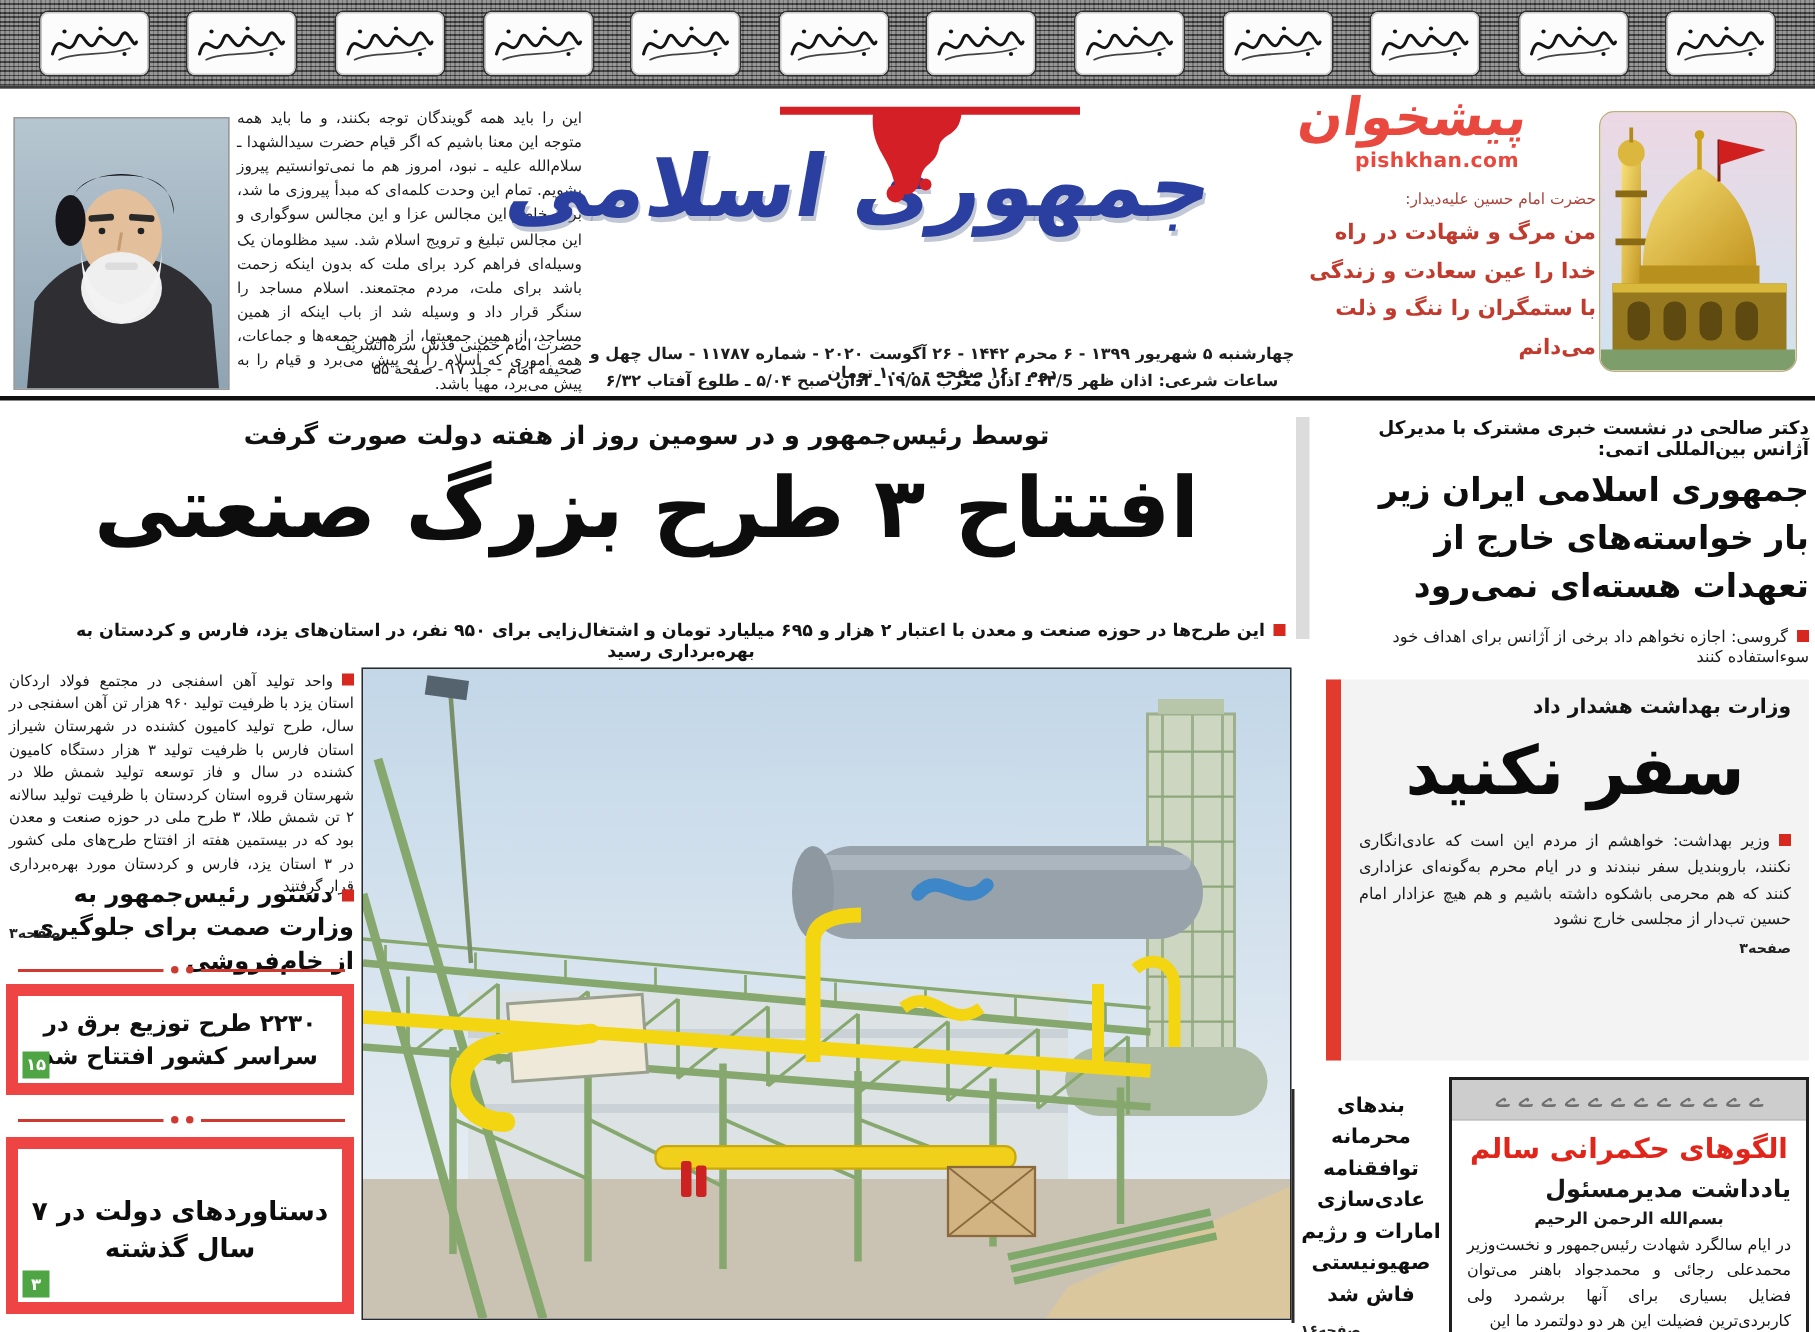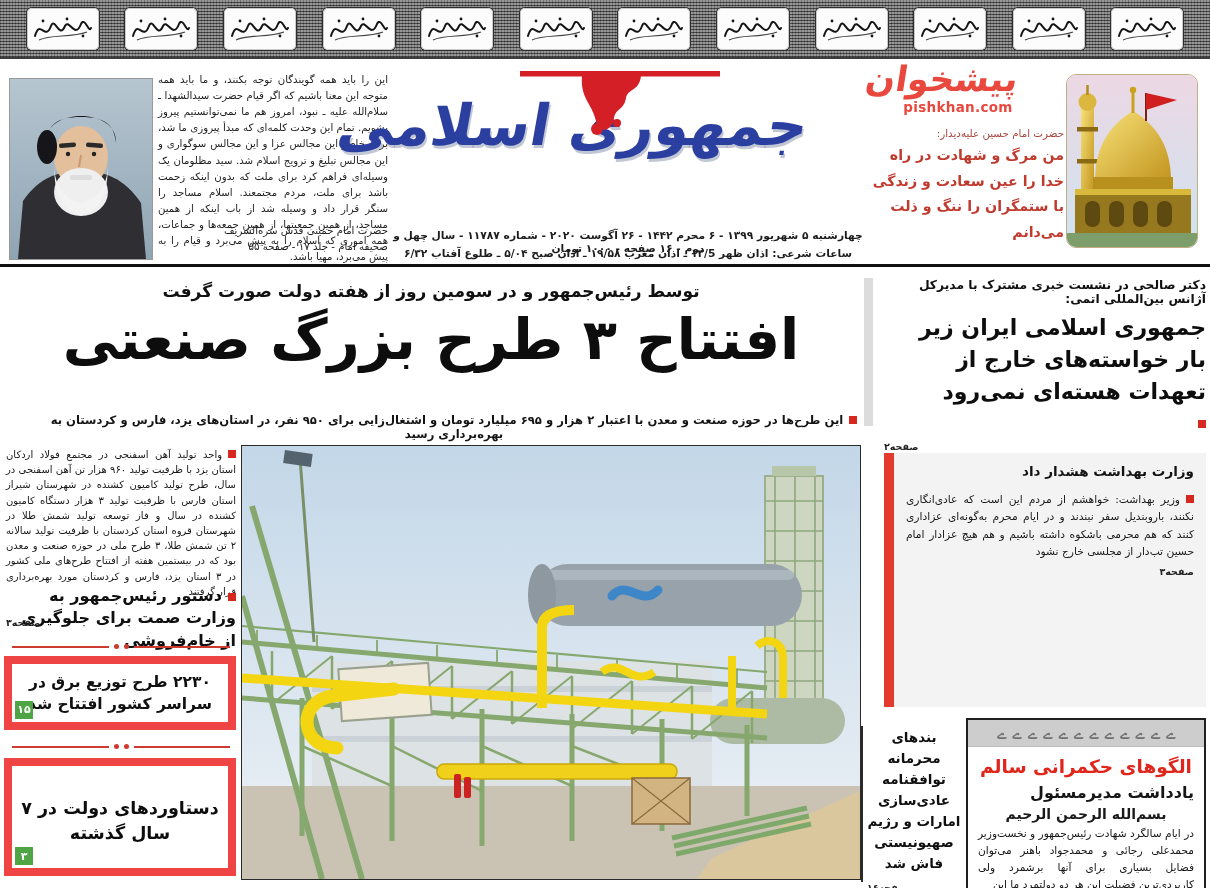--- a/index.html
+++ b/index.html
@@ -90,21 +90,21 @@
   #uae-line{position:absolute;left:861px;top:726px;width:2px;height:156px;background:#2a2a2a;}
   #uae{position:absolute;left:867px;top:727px;width:94px;text-align:center;}
   #uae-headline{font-size:13.5px;font-weight:bold;color:#101010;line-height:1.55;}
   #uae-page{margin-top:9px;font-size:9.5px;font-weight:bold;color:#222;text-align:left;}
 
   #edbox{position:absolute;left:966px;top:718px;width:240px;height:176px;border:2px solid #1f1f1f;background:#fff;box-sizing:border-box;overflow:hidden;}
   #ed-orn{height:26px;line-height:26px;background:#cdcdcd;color:#6f6f6f;font-size:17px;font-style:italic;
           letter-spacing:5px;white-space:nowrap;overflow:hidden;text-align:center;border-bottom:1px solid #bdbdbd;}
   #ed-title{margin-top:9px;text-align:center;font-size:18.5px;font-weight:bold;color:#e0251b;}
   #ed-label{margin-top:6px;padding:0 10px;font-size:16px;font-weight:bold;color:#161616;text-align:right;}
-  #ed-bism{margin-top:4px;text-align:center;font-size:14px;font-weight:bold;color:#1a1a1a;}
+  #ed-bism{margin-top:4px;text-align:center;font-size:11px;font-weight:bold;color:#1a1a1a;}
   #ed-body{margin-top:3px;padding:0 10px;font-size:10.6px;line-height:1.62;color:#141414;text-align:justify;}
 </style>
 </head>
 <body>
 
 <div id="page">
 
   <div id="ornament">
   <div class="cblock">
     <svg width="64" height="30" viewBox="0 0 64 30">
@@ -312,21 +312,21 @@
   <div id="lead-headline">افتتاح ۳ طرح بزرگ صنعتی</div>
   <div id="lead-subhead">
     <span class="sq"></span><span>این طرح‌ها در حوزه صنعت و معدن با اعتبار ۲ هزار و ۶۹۵ میلیارد تومان و اشتغال‌زایی برای ۹۵۰ نفر، در استان‌های یزد، فارس و کردستان به بهره‌برداری رسید</span>
   </div>
   <div id="vdiv1"></div>
 
   <div id="nuc">
     <div id="nuc-kicker">دکتر صالحی در نشست خبری مشترک با مدیرکل آژانس بین‌المللی اتمی:</div>
     <div id="nuc-headline">جمهوری اسلامی ایران زیر بار خواسته‌های خارج از تعهدات هسته‌ای نمی‌رود</div>
     <div id="nuc-deck">
-      <span class="sq"></span>
+      <span class="sq"></span><span>گروسی: اجازه نخواهم داد برخی از آژانس برای اهداف خود سوءاستفاده کنند</span>
     </div>
     <div id="nuc-page">صفحه۲</div>
   </div>
 
   <div id="lead-detail">
     <span class="sq"></span><span>واحد تولید آهن اسفنجی در مجتمع فولاد اردکان استان یزد با ظرفیت تولید ۹۶۰ هزار تن آهن اسفنجی در سال، طرح تولید کامیون کشنده در شهرستان شیراز استان فارس با ظرفیت تولید ۳ هزار دستگاه کامیون کشنده در سال و فاز توسعه تولید شمش طلا در شهرستان قروه استان کردستان با ظرفیت تولید سالانه ۲ تن شمش طلا، ۳ طرح ملی در حوزه صنعت و معدن بود که در بیستمین هفته از افتتاح طرح‌های ملی کشور در ۳ استان یزد، فارس و کردستان مورد بهره‌برداری قرار گرفتند</span>
   </div>
   <div id="mining">
     <span class="sq"></span><span>دستور رئیس‌جمهور به وزارت صمت برای جلوگیری از خام‌فروشی</span>
   </div>
@@ -413,20 +413,21 @@
       <rect x="212" y="328" width="7" height="24" rx="2" fill="#cc2222"></rect>
       <rect x="222" y="331" width="7" height="21" rx="2" fill="#cc2222"></rect>
       <path d="M430,392 L565,362 M432,400 L567,370 M434,408 L569,378" stroke="#7fa96a" stroke-width="5"></path>
     </svg>
   </div>
 
   <div id="travel">
     <div id="travel-redbar"></div>
     <div id="travel-inner">
       <div id="travel-kicker">وزارت بهداشت هشدار داد</div>
+      <div id="travel-headline">سفر نکنید</div>
       <div id="travel-body">
         <span class="sq"></span><span>وزیر بهداشت: خواهشم از مردم این است که عادی‌انگاری نکنند، باروبندیل سفر نبندند و در ایام محرم به‌گونه‌ای عزاداری کنند که هم محرمی باشکوه داشته باشیم و هم هیچ عزادار امام حسین تب‌دار از مجلسی خارج نشود</span>
       </div>
       <div id="travel-page">صفحه۳</div>
     </div>
   </div>
 
   <div id="uae-line"></div>
   <div id="uae">
     <div id="uae-headline">بندهای محرمانه توافقنامه عادی‌سازی امارات و رژیم صهیونیستی فاش شد</div>

